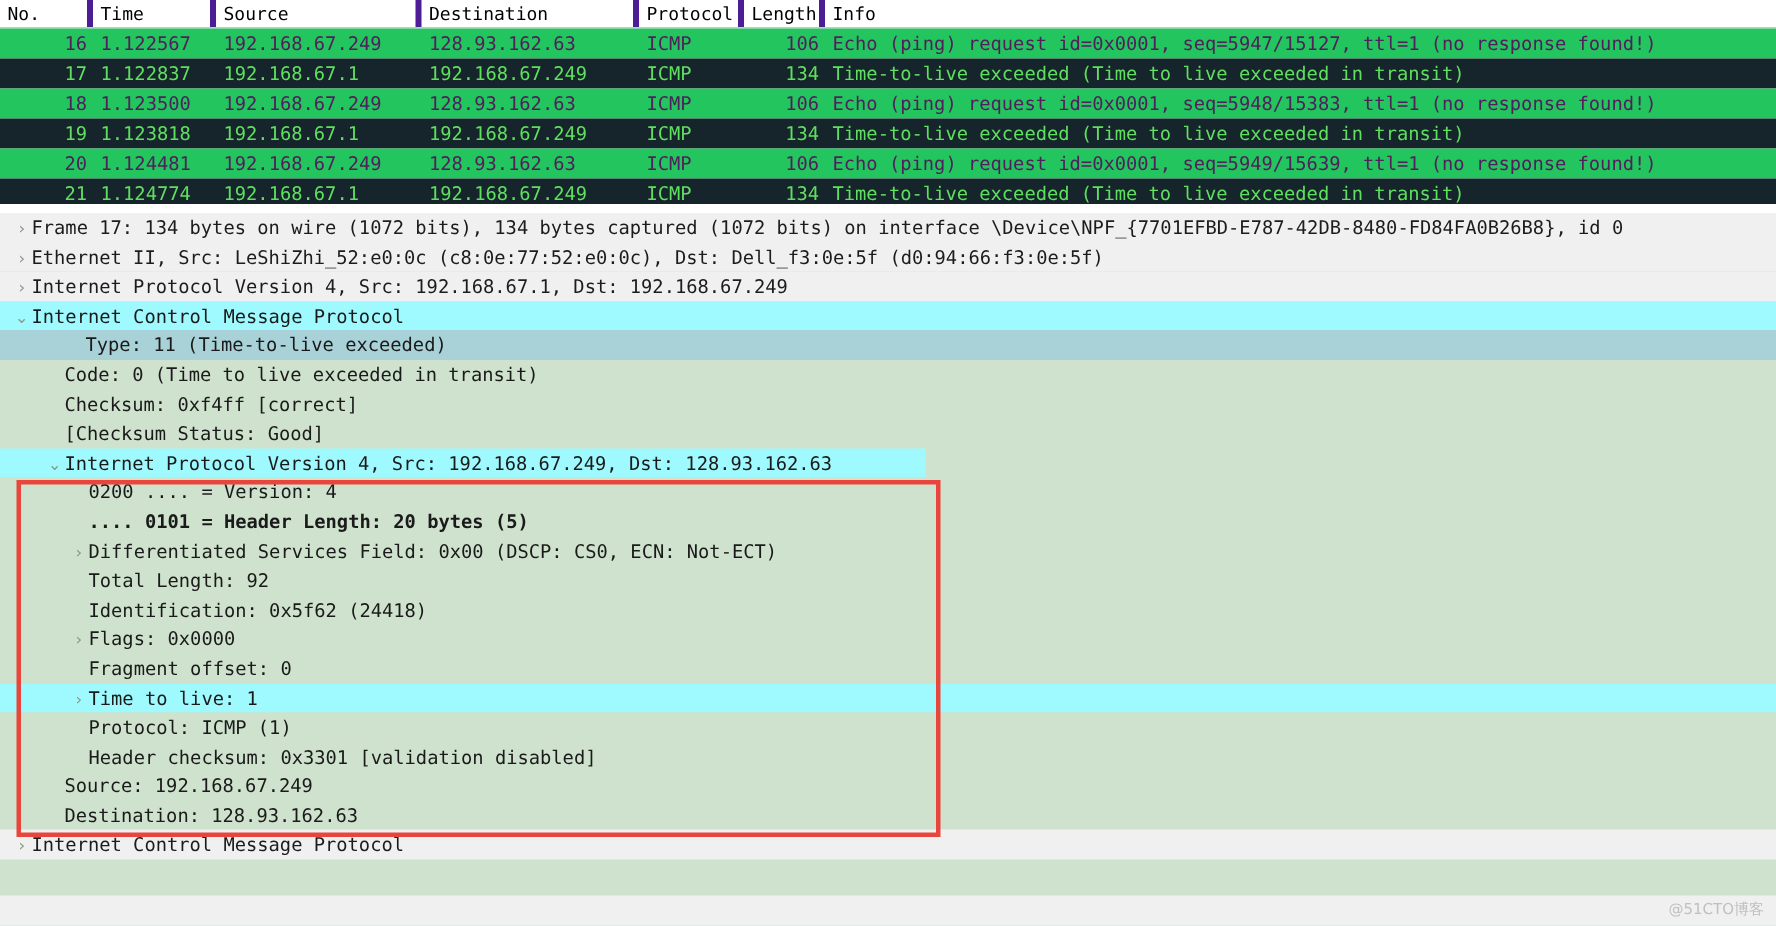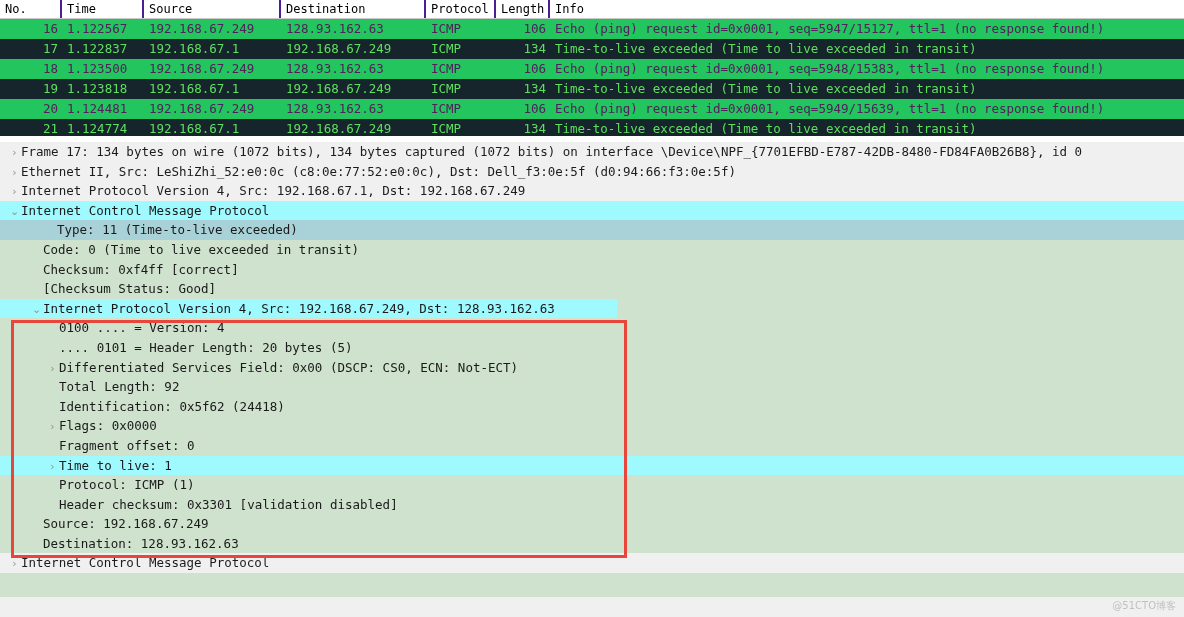--- a/index.html
+++ b/index.html
@@ -14,21 +14,21 @@
 
   
   .packet-list{position:absolute;left:0;top:0;width:1184px;height:136px;background:#fff;}
   .plist-header{
     display:flex;height:18px;line-height:18px;background:#ffffff;
     border-bottom:1px solid #c8c8c8;color:#000;font-size:12px;
     font-family:"DejaVu Sans Mono","Liberation Mono",monospace;
   }
   .plist-header .hcell{
     padding-left:5px;box-sizing:border-box;
-    border-right:2px solid #4c1d95;white-space:nowrap;overflow:hidden;
+    border-right:4px solid #4c1d95;white-space:nowrap;overflow:hidden;
   }
   .c-no{width:62px;}
   .c-time{width:82px;}
   .c-src{width:137px;}
   .c-dst{width:145px;}
   .c-proto{width:70px;}
   .c-len{width:54px;}
   .c-info{width:auto;flex:1;border-right:none !important;}
 
   .prow{display:flex;height:20px;line-height:20px;white-space:nowrap;}
@@ -148,22 +148,22 @@
     <div id="detail-body">
         <div class="trow bg-plain"><span class="tw" style="position: relative; padding-left: 8px;"><span class="arrow">›</span><span class="txt">Frame 17: 134 bytes on wire (1072 bits), 134 bytes captured (1072 bits) on interface \Device\NPF_{7701EFBD-E787-42DB-8480-FD84FA0B26B8}, id 0</span></span></div>
         <div class="trow bg-plain"><span class="tw" style="position: relative; padding-left: 8px;"><span class="arrow">›</span><span class="txt">Ethernet II, Src: LeShiZhi_52:e0:0c (c8:0e:77:52:e0:0c), Dst: Dell_f3:0e:5f (d0:94:66:f3:0e:5f)</span></span></div>
         <div class="trow bg-plain"><span class="tw" style="position: relative; padding-left: 8px;"><span class="arrow">›</span><span class="txt">Internet Protocol Version 4, Src: 192.168.67.1, Dst: 192.168.67.249</span></span></div>
         <div class="trow bg-cyan"><span class="tw" style="position: relative; padding-left: 8px;"><span class="arrow">⌄</span><span class="txt">Internet Control Message Protocol</span></span></div>
         <div class="trow bg-type"><span class="tw" style="position: relative; padding-left: 44px;"><span class="arrow none"></span><span class="txt">Type: 11 (Time-to-live exceeded)</span></span></div>
         <div class="trow bg-green"><span class="tw" style="position: relative; padding-left: 30px;"><span class="arrow none"></span><span class="txt">Code: 0 (Time to live exceeded in transit)</span></span></div>
         <div class="trow bg-green"><span class="tw" style="position: relative; padding-left: 30px;"><span class="arrow none"></span><span class="txt">Checksum: 0xf4ff [correct]</span></span></div>
         <div class="trow bg-green"><span class="tw" style="position: relative; padding-left: 30px;"><span class="arrow none"></span><span class="txt">[Checksum Status: Good]</span></span></div>
         <div class="trow bg-green"><div class="strip bg-cyan" style="width: 617px;"></div><span class="tw" style="position: relative; padding-left: 30px;"><span class="arrow">⌄</span><span class="txt">Internet Protocol Version 4, Src: 192.168.67.249, Dst: 128.93.162.63</span></span></div>
-        <div class="trow bg-green"><span class="tw" style="position: relative; padding-left: 46px;"><span class="arrow none"></span><span class="txt">0100 .... = Version: 4</span></span></div>
-        <div class="trow bg-green"><span class="tw" style="position: relative; padding-left: 46px;"><span class="arrow none"></span><span class="txt">.... 0101 = Header Length: 20 bytes (5)</span></span></div>
+        <div class="trow bg-green"><span class="tw" style="position: relative; padding-left: 46px;"><span class="arrow none"></span><span class="txt">0200 .... = Version: 4</span></span></div>
+        <div class="trow bg-green"><span class="tw" style="position: relative; padding-left: 46px; font-weight: bold;"><span class="arrow none"></span><span class="txt">.... 0101 = Header Length: 20 bytes (5)</span></span></div>
         <div class="trow bg-green"><span class="tw" style="position: relative; padding-left: 46px;"><span class="arrow">›</span><span class="txt">Differentiated Services Field: 0x00 (DSCP: CS0, ECN: Not-ECT)</span></span></div>
         <div class="trow bg-green"><span class="tw" style="position: relative; padding-left: 46px;"><span class="arrow none"></span><span class="txt">Total Length: 92</span></span></div>
         <div class="trow bg-green"><span class="tw" style="position: relative; padding-left: 46px;"><span class="arrow none"></span><span class="txt">Identification: 0x5f62 (24418)</span></span></div>
         <div class="trow bg-green"><span class="tw" style="position: relative; padding-left: 46px;"><span class="arrow">›</span><span class="txt">Flags: 0x0000</span></span></div>
         <div class="trow bg-green"><span class="tw" style="position: relative; padding-left: 46px;"><span class="arrow none"></span><span class="txt">Fragment offset: 0</span></span></div>
         <div class="trow bg-cyan"><span class="tw" style="position: relative; padding-left: 46px;"><span class="arrow">›</span><span class="txt">Time to live: 1</span></span></div>
         <div class="trow bg-green"><span class="tw" style="position: relative; padding-left: 46px;"><span class="arrow none"></span><span class="txt">Protocol: ICMP (1)</span></span></div>
         <div class="trow bg-green"><span class="tw" style="position: relative; padding-left: 46px;"><span class="arrow none"></span><span class="txt">Header checksum: 0x3301 [validation disabled]</span></span></div>
         <div class="trow bg-green"><span class="tw" style="position: relative; padding-left: 30px;"><span class="arrow none"></span><span class="txt">Source: 192.168.67.249</span></span></div>
         <div class="trow bg-green"><span class="tw" style="position: relative; padding-left: 30px;"><span class="arrow none"></span><span class="txt">Destination: 128.93.162.63</span></span></div>

